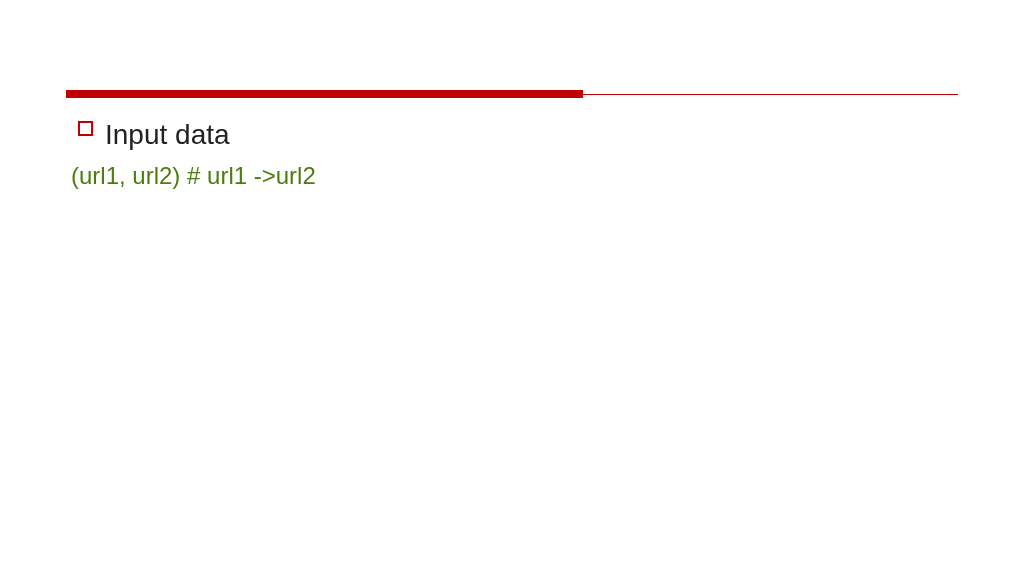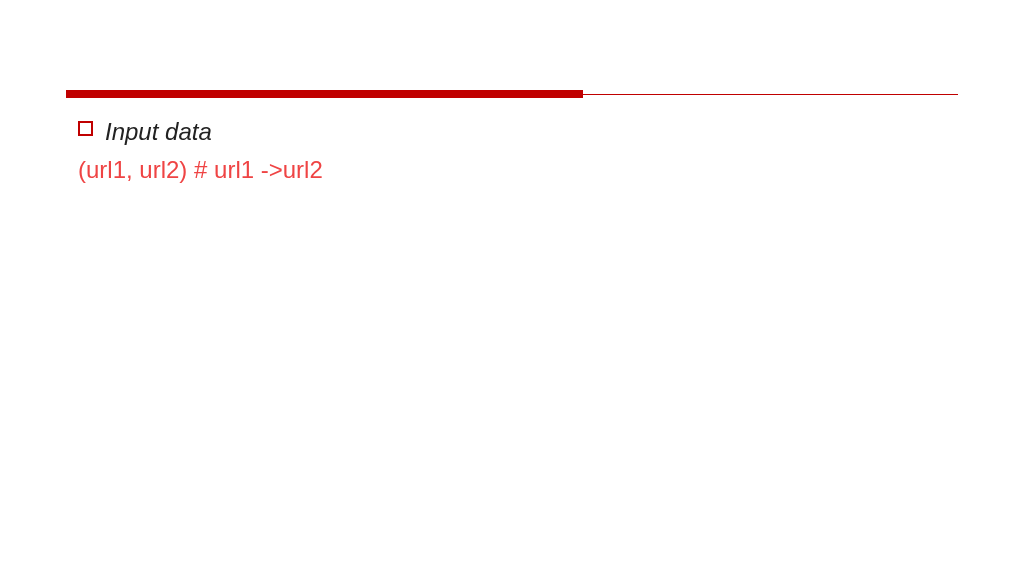--- a/index.html
+++ b/index.html
@@ -46,30 +46,29 @@
       margin-bottom: 6px;
     }
     .square-bullet {
       width: 15px;
       height: 15px;
       border: 2.5px solid #c00000;
       margin-top: 5px;
       flex-shrink: 0;
     }
     .bullet-text {
-      font-size: 24px;
+      font-size: 28px;
       color: #222222;
       line-height: 1.35;
-      font-style: italic;
     }
     .body-line {
       font-size: 24px;
-      color: #ef4444;
+      color: #4d7c0f;
       line-height: 1.35;
-      margin-left: 12px;
+      margin-left: 5px;
     }
   </style>
 </head>
 <body>
 
 <div class="slide-container">
   <div class="rule-line">
     <div class="rule-thin"></div>
     <div class="rule-thick"></div>
   </div>

